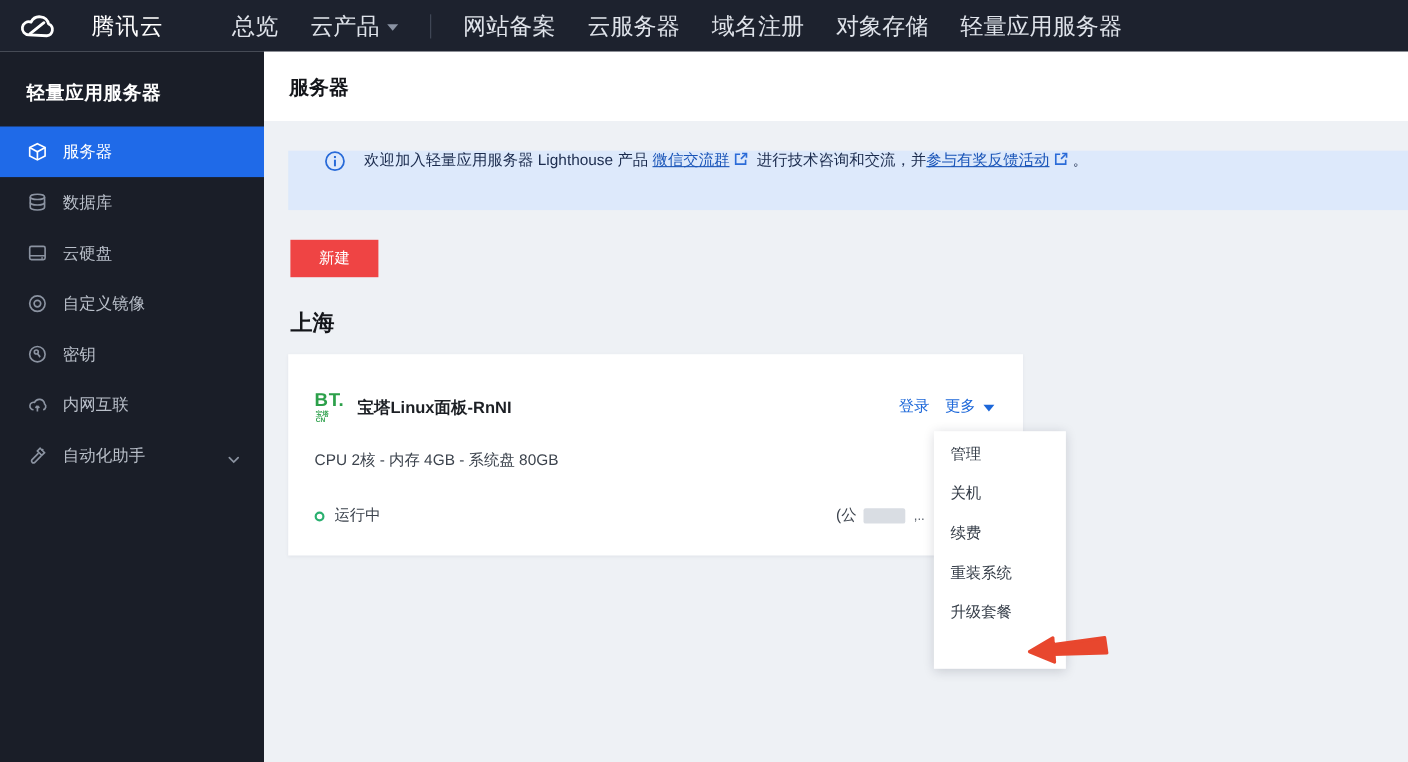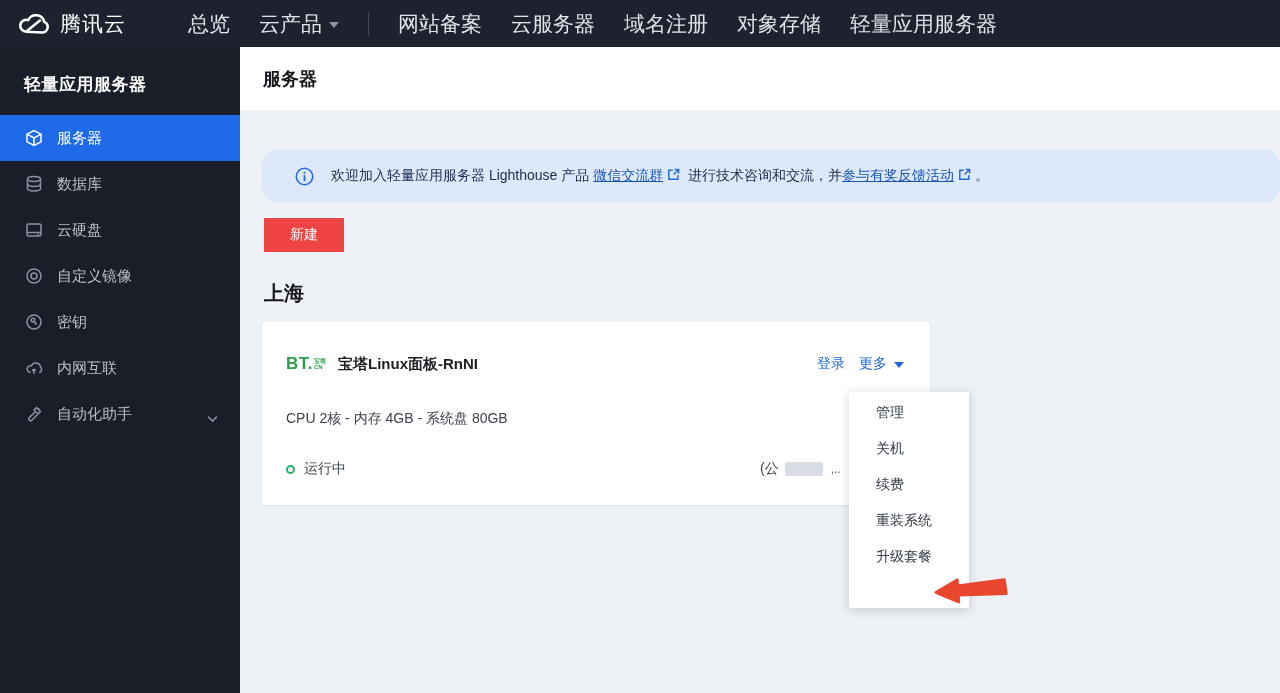--- a/index.html
+++ b/index.html
@@ -1,20 +1,20 @@
 <!DOCTYPE html>
 <html><head>
 <meta charset="utf-8">
 <style>
   * { margin:0; padding:0; box-sizing:border-box; }
   html,body { width:1280px; height:693px; font-family:"Liberation Sans","DejaVu Sans",sans-serif; background:#eef1f5; overflow:hidden; }
 
   
   .topnav { position:absolute; left:0; top:0; width:1280px; height:47px; background:#1d222e; display:flex; align-items:center; }
-  .brand { display:flex; align-items:center; margin-left:17px; }
+  .brand { display:flex; align-items:center; margin-left:17px;gap:23px; }
   .brand svg { display:block; }
   .brand-name { color:#ffffff; font-size:21px; font-weight:500; margin-left:9px; letter-spacing:1px; }
   .nav-items { display:flex; align-items:center; margin-left:62px; }
   .nav-item { color:#dfe3ea; font-size:21px; margin-right:29px; cursor:pointer; white-space:nowrap; display:flex; align-items:center; }
   .nav-caret { width:0; height:0; border-left:5px solid transparent; border-right:5px solid transparent; border-top:6px solid #8a93a3; margin-left:7px; margin-top:2px; }
   .nav-sep { width:1px; height:22px; background:#444b5a; margin:0 29px 0 0; }
 
   
   .sidebar { position:absolute; left:0; top:47px; width:240px; height:646px; background:#1a1e28; }
   .side-title { color:#ffffff; font-size:17px; font-weight:bold; padding:26px 0 0 24px; height:68px; letter-spacing:0.5px; }
@@ -25,53 +25,53 @@
   .side-item.active .sicon svg { stroke:#ffffff; }
   .side-chevron { position:absolute; right:22px; top:18px; }
 
   
   .main { position:absolute; left:240px; top:47px; width:1040px; height:646px; }
   .page-header { height:63px; background:#ffffff; display:flex; align-items:center; }
   .page-title { font-size:18px; font-weight:bold; color:#14161a; margin-left:23px; }
   .content { position:relative; height:583px; background:#eef1f5; }
 
   
-  .banner { position:absolute; left:22px; right:0; top:39px; height:54px; background:#dde9fb; display:flex; align-items:center;border-radius:17px; }
+  .banner { position:absolute; left:22px; right:0; top:27px; height:54px; background:#dde9fb; display:flex; align-items:flex-start; }
   .banner-icon { margin:0 17px 0 33px; display:flex; }
   .banner-text { font-size:14px; color:#1b2b4d; }
   .banner-link { color:#1a55b8; text-decoration:underline; cursor:pointer; }
   .ext-icon { display:inline-block; vertical-align:-1px; margin:0 4px 0 4px; }
 
   
   .new-btn { position:absolute; left:24px; top:108px; width:80px; height:34px; background:#ef4444; color:#ffffff; font-size:14px; border:none; cursor:pointer; font-family:inherit; }
   .region-label { position:absolute; left:24px; top:170px; font-size:20px; font-weight:bold; color:#14161a; }
 
   
   .card { position:absolute; left:22px; top:212px; width:668px; height:183px; background:#ffffff; box-shadow:0 1px 3px rgba(30,40,60,0.06); }
   .card-row1 { position:absolute; left:24px; right:26px; top:32px; display:flex; align-items:center; justify-content:space-between; }
   .card-title-wrap { display:flex; align-items:center; }
-  .bt-logo { display:flex; align-items:center; margin-right:12px; }
+  .bt-logo { display:flex; align-items:flex-start; margin-right:12px;flex-direction:column; }
   .bt-main { color:#2ca04a; font-size:17px; font-weight:bold; letter-spacing:0.5px; }
   .bt-stack { display:flex; flex-direction:column; line-height:1; margin-left:1px; }
   .bt-stack span { color:#2ca04a; font-size:6px; font-weight:bold; }
   .server-name { font-size:15px; font-weight:bold; color:#1c1f24; }
   .card-links { display:flex; align-items:center; }
   .card-link { color:#1c67d9; font-size:14px; cursor:pointer; margin-left:14px; display:flex; align-items:center; }
   .blue-caret { width:0; height:0; border-left:5px solid transparent; border-right:5px solid transparent; border-top:6px solid #1c67d9; margin-left:7px; margin-top:2px; }
   .card-spec { position:absolute; left:24px; top:88px; font-size:14px; color:#3c434d; }
   .card-status { position:absolute; left:24px; top:138px; display:flex; align-items:center; }
   .status-ring { width:9px; height:9px; border:2.5px solid #2ab06f; border-radius:50%; margin-right:9px; }
   .status-text { font-size:14px; color:#3c434d; }
   .card-ip { position:absolute; left:498px; top:138px; display:flex; align-items:center; font-size:14px; color:#3c434d; }
   .ip-blur { width:38px; height:14px; background:#d9dde3; border-radius:2px; margin:0 8px 0 6px; }
   .ip-frag { color:#5a616b; font-size:12px; }
 
   
   .dropdown { position:absolute; left:609px; top:282px; width:120px; height:216px; background:#ffffff; box-shadow:0 2px 10px rgba(20,30,50,0.18); padding-top:2px; z-index:5; }
-  .menu-item { height:36px; line-height:36px; padding-left:27px; font-size:14px; color:#353d48; cursor:pointer; }
+  .menu-item { height:36px; line-height:36px; padding-left:15px; font-size:14px; color:#353d48; cursor:pointer; }
 
   
   .red-arrow { position:absolute; left:694px; top:466px; z-index:6; transform:rotate(-4deg); }
 </style>
 </head>
 <body>
 
 <div class="topnav">
   <div class="brand">
     <span>

